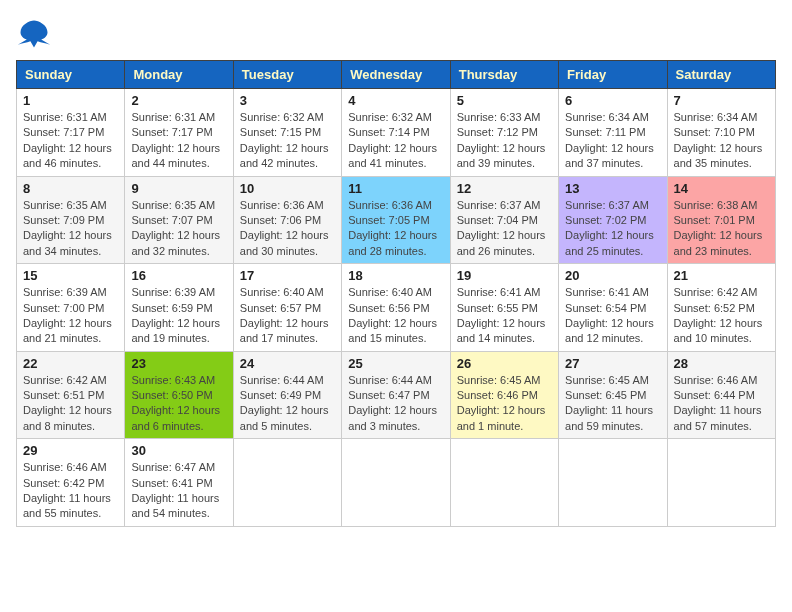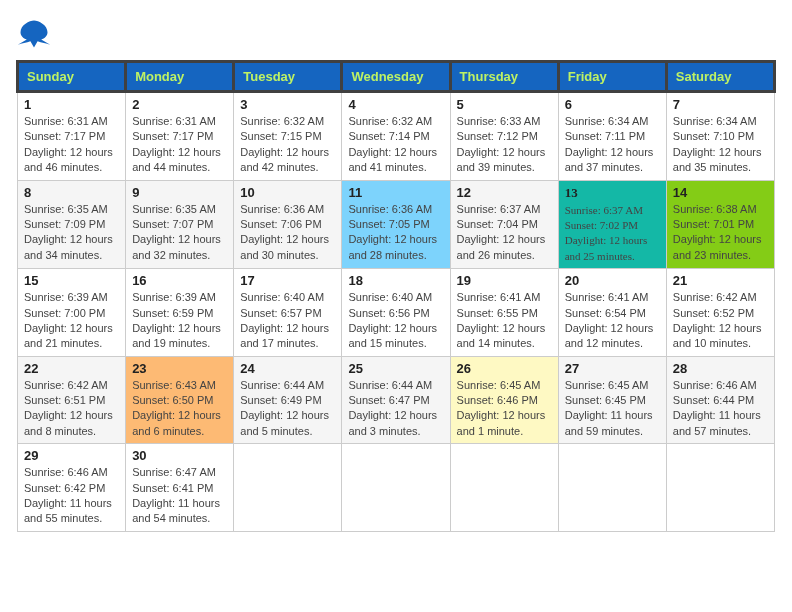--- a/index.html
+++ b/index.html
@@ -44,26 +44,26 @@
       font-size: 15px;
       color: #555;
     }
     .calendar {
       width: 100%;
       border-collapse: collapse;
       font-size: 11px;
     }
     .calendar th {
       background: #1565c0;
-      color: #bef264;
+      color: #fef9c3;
       text-align: left;
       padding: 6px 8px;
       font-size: 13px;
       font-weight: bold;
-      border: 3px solid #404040;
+      border: 1px solid #404040;
     }
     .calendar td {
       border: 1px solid #ccc;
       vertical-align: top;
       padding: 4px 6px;
       width: calc(100% / 7);
       min-height: 80px;
       background: #fff;
     }
     .calendar tr:nth-child(even) td {
@@ -157,25 +157,25 @@
           <div class="day-info">Sunrise: 6:36 AM<br>Sunset: 7:06 PM<br>Daylight: 12 hours and 30 minutes.</div>
         </td>
         <td style="background: #7dd3fc;">
           <span class="day-num">11</span>
           <div class="day-info">Sunrise: 6:36 AM<br>Sunset: 7:05 PM<br>Daylight: 12 hours and 28 minutes.</div>
         </td>
         <td style="background: rgb(245, 245, 245);">
           <span class="day-num">12</span>
           <div class="day-info">Sunrise: 6:37 AM<br>Sunset: 7:04 PM<br>Daylight: 12 hours and 26 minutes.</div>
         </td>
-        <td style="background: #14b8a6; font-family: Liberation Serif, serif;">
+        <td style="background: #c4b5fd;">
           <span class="day-num">13</span>
           <div class="day-info">Sunrise: 6:37 AM<br>Sunset: 7:02 PM<br>Daylight: 12 hours and 25 minutes.</div>
         </td>
-        <td style="background: #84cc16;">
+        <td style="background: #fca5a5;">
           <span class="day-num">14</span>
           <div class="day-info">Sunrise: 6:38 AM<br>Sunset: 7:01 PM<br>Daylight: 12 hours and 23 minutes.</div>
         </td>
       </tr>
       <tr>
         <td>
           <span class="day-num">15</span>
           <div class="day-info">Sunrise: 6:39 AM<br>Sunset: 7:00 PM<br>Daylight: 12 hours and 21 minutes.</div>
         </td>
         <td>
@@ -201,21 +201,21 @@
         <td>
           <span class="day-num">21</span>
           <div class="day-info">Sunrise: 6:42 AM<br>Sunset: 6:52 PM<br>Daylight: 12 hours and 10 minutes.</div>
         </td>
       </tr>
       <tr>
         <td style="background: rgb(245, 245, 245); margin-top: 20px;">
           <span class="day-num">22</span>
           <div class="day-info">Sunrise: 6:42 AM<br>Sunset: 6:51 PM<br>Daylight: 12 hours and 8 minutes.</div>
         </td>
-        <td style="background: #fdba74;">
+        <td style="background: #84cc16;">
           <span class="day-num">23</span>
           <div class="day-info">Sunrise: 6:43 AM<br>Sunset: 6:50 PM<br>Daylight: 12 hours and 6 minutes.</div>
         </td>
         <td style="background: rgb(245, 245, 245);">
           <span class="day-num">24</span>
           <div class="day-info">Sunrise: 6:44 AM<br>Sunset: 6:49 PM<br>Daylight: 12 hours and 5 minutes.</div>
         </td>
         <td style="background: rgb(245, 245, 245); margin-left: 29px;">
           <span class="day-num">25</span>
           <div class="day-info">Sunrise: 6:44 AM<br>Sunset: 6:47 PM<br>Daylight: 12 hours and 3 minutes.</div>

